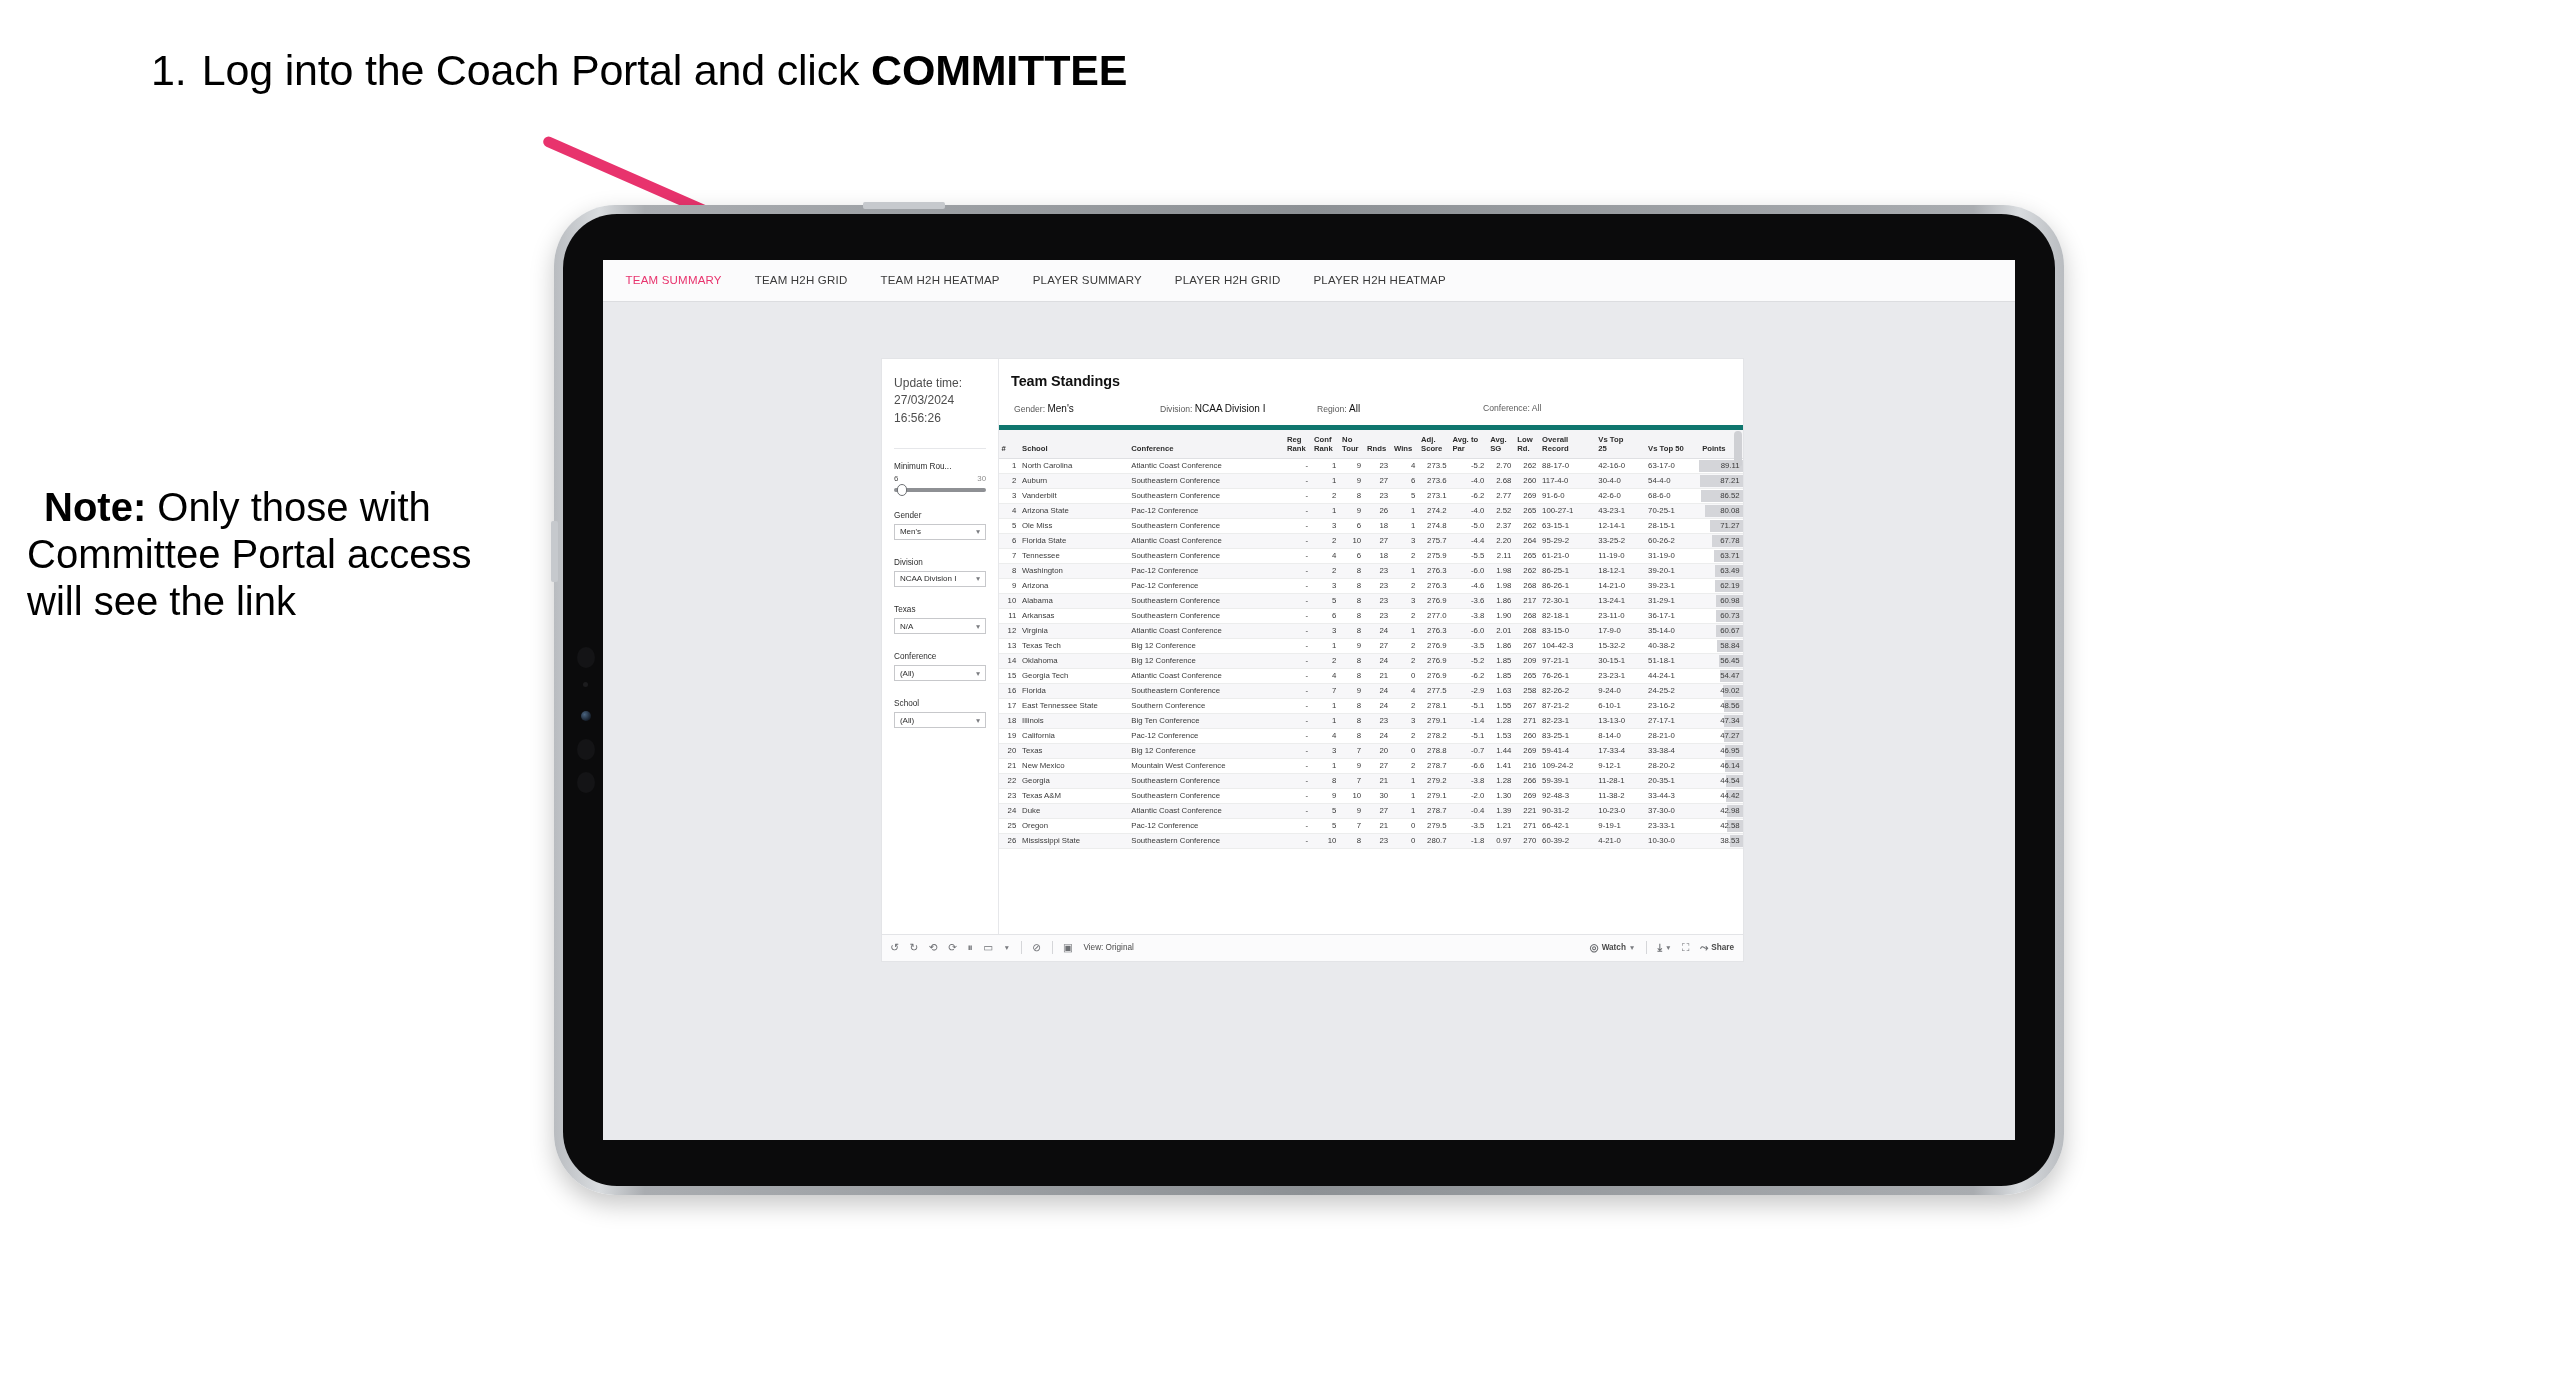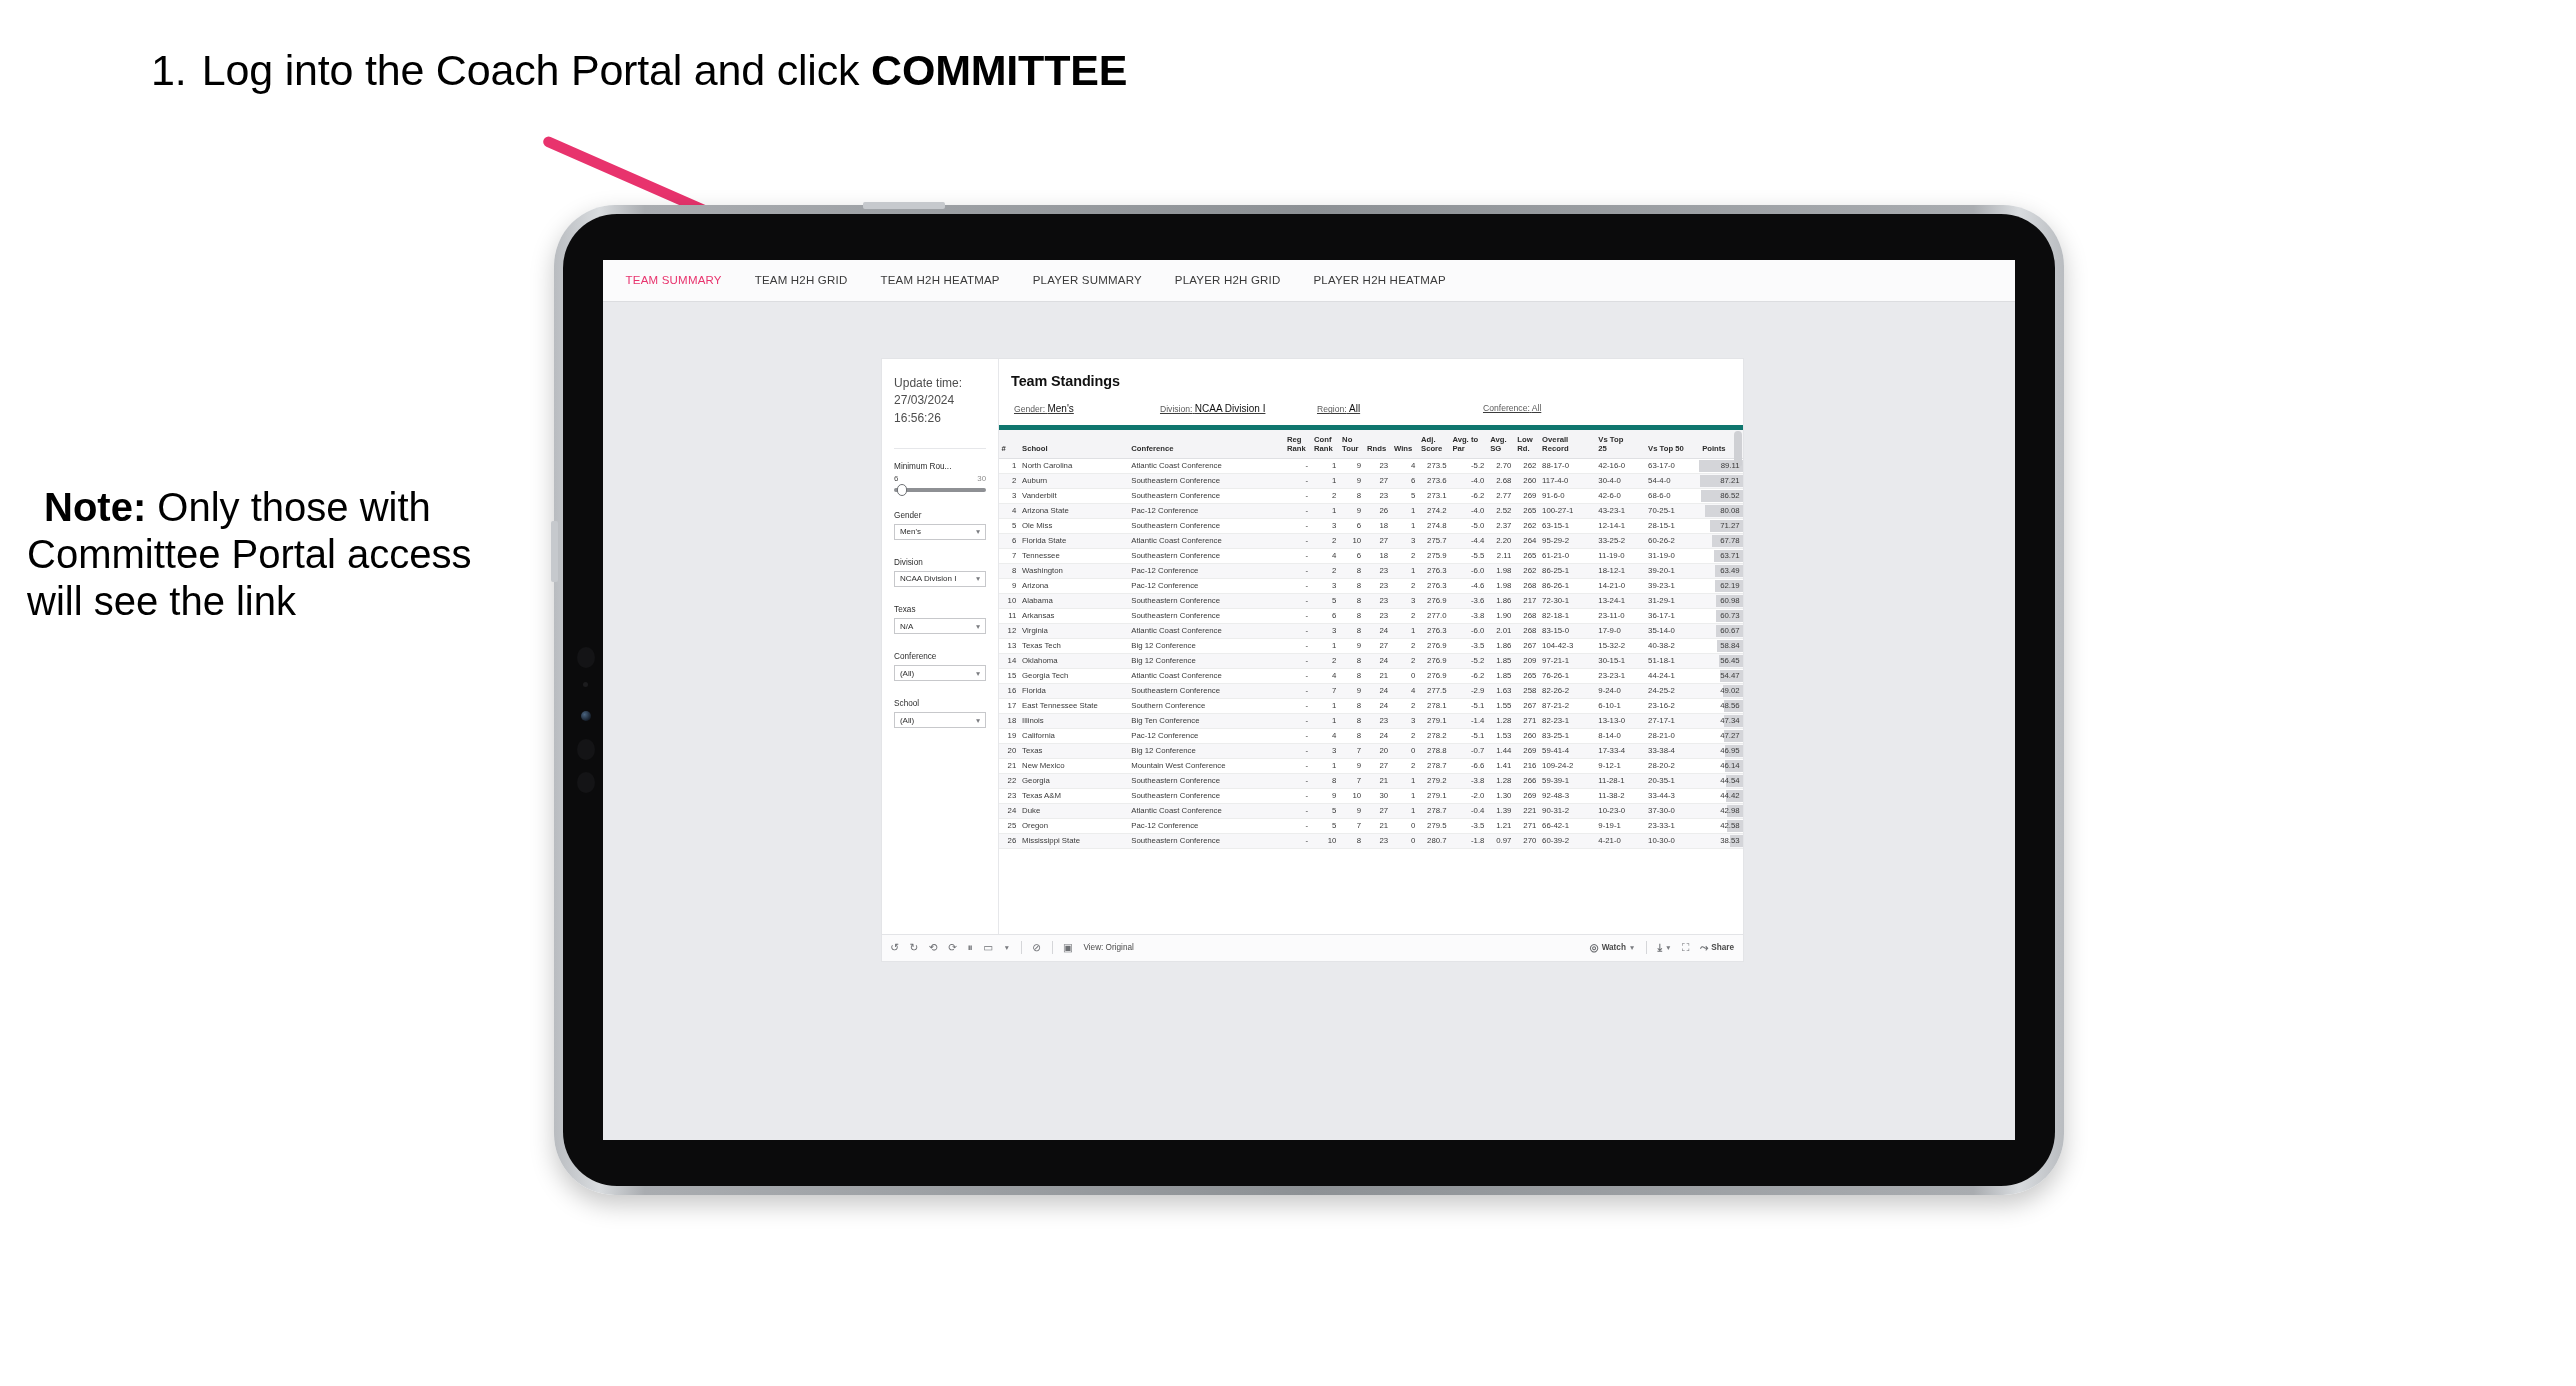--- a/index.html
+++ b/index.html
@@ -168,21 +168,21 @@
   .caret { color: #7a7c80; font-size: 6.7px; }
 
   
   .sheet { flex: 1; min-width: 0; display: flex; flex-direction: column; }
   .sheet-head { padding: 13.4px 0 0 12.5px; border-bottom: 5px solid #0f766e; }
   .sheet-title {
     font-family: "Liberation Sans Narrow","Liberation Sans", sans-serif;
     font-weight: bold; font-size: 15px; color: #111; letter-spacing: -0.1px;
     transform: scaleX(.96); transform-origin: left center;
   }
-  .sheet-filters { display: flex; padding: 14.4px 0 10.5px 2.9px; font-size: 8.6px; color: #3b3b3b; text-decoration: underline; }
+  .sheet-filters { display: flex; padding: 14.4px 0 10.5px 2.9px; font-size: 8.6px; color: #3b3b3b; }
   .sheet-filters > div { white-space: nowrap; }
   .sheet-filters .k { color: #5a5a5a; }
   .sheet-filters .v { color: #111; font-size: 10px; font-weight: normal; }
   .sf1 { width: 146px; } .sf2 { width: 157px; } .sf3 { width: 166px; }
 
   
   .tbl-wrap { flex: 1; overflow: hidden; position: relative; }
   table.standings { width: 100%; border-collapse: collapse; table-layout: fixed; }
   table.standings thead th {
     background: #f4f4f6;

